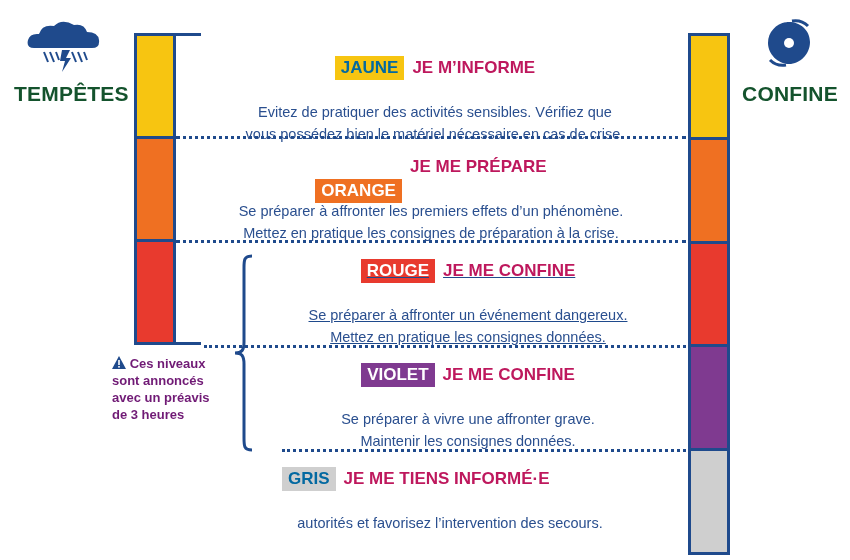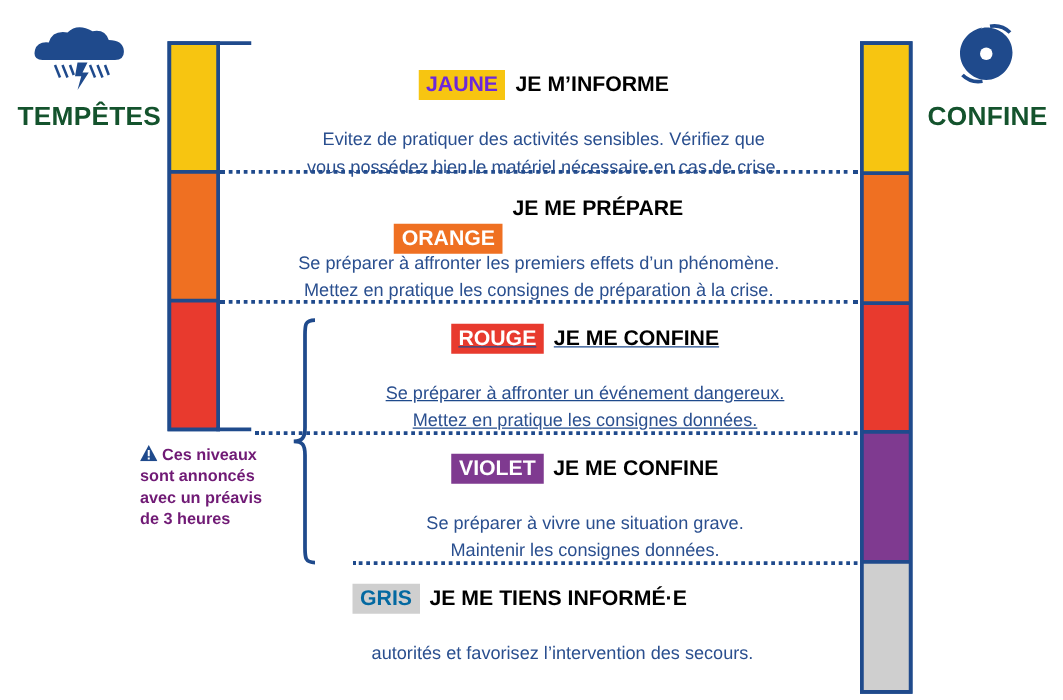--- a/index.html
+++ b/index.html
@@ -7,21 +7,21 @@
          font-family:"Liberation Sans", "DejaVu Sans", sans-serif; color:#1f4a8c; }
   .abs { position:absolute; }
   .logo-label { font-weight:bold; font-size:21px; color:#14532d; letter-spacing:0.2px; }
   .column { position:absolute; width:36px; border:3px solid #1f4a8c; background:#1f4a8c; display:flex; flex-direction:column; gap:3px; }
   .seg { flex:1; }
   .bracket-top { position:absolute; height:3px; background:#1f4a8c; }
   .dots { position:absolute; height:0; border-top:3px dotted #1f4a8c; }
   .level { position:absolute; text-align:center; }
   .level .head { font-weight:bold; font-size:17px; display:flex; justify-content:center; align-items:center; gap:8px; height:26px; }
   .level .tag { padding:2px 6px; color:#fff; font-weight:bold; }
-  .level .title { color:#000000; }
+  .level .title { color:#be185d; }
   .level .desc { font-size:14.5px; line-height:22px; color:#2a4f8f; margin-top:20px; }
   .note { position:absolute; font-weight:bold; font-size:13px; line-height:17px; color:#701a75; }
 </style>
 </head>
 <body>
 
 <div class="abs" style="left:14px;top:14px;width:100px;height:90px;">
   <svg width="80" height="52" viewBox="0 0 80 52" style="position:absolute;left:10px;top:6px;">
     <path d="M10 28 Q2 28 4 20 Q6 13 15 14 Q18 4 30 6 Q38 -2 50 5 Q60 3 63 12 Q74 12 75 20 Q76 28 68 28 Z" fill="#1f4a8c"></path>
     <g stroke="#1f4a8c" stroke-width="2">
@@ -79,21 +79,21 @@
       <rect x="6.2" y="10" width="1.6" height="1.6" fill="#fff"></rect>
   </svg>
   <span>Ces niveaux</span><br>
   <span>sont annoncés</span><br>
   <span>avec un préavis</span><br>
   <span>de 3 heures</span>
 </div>
 
 <div class="level" style="left:190px;top:55px;width:490px;">
   <div class="head">
-      <span class="tag" style="background:#f7c511;color:#6d28d9;">JAUNE</span>
+      <span class="tag" style="background:#f7c511;color:#0369a1;">JAUNE</span>
       <span class="title">JE M’INFORME</span>
     </div>
   <div class="desc">
       <div>Evitez de pratiquer des activités sensibles. Vérifiez que</div>
       <div>vous possédez bien le matériel nécessaire en cas de crise.</div>
     </div>
 </div>
 
 <div class="level" style="left:176px;top:154px;width:510px;">
   <div class="head">
@@ -116,21 +116,21 @@
       <div>Mettez en pratique les consignes données.</div>
     </div>
 </div>
 
 <div class="level" style="left:250px;top:362px;width:436px;">
   <div class="head">
       <span class="tag" style="background:#7f3a90;">VIOLET</span>
       <span class="title">JE ME CONFINE</span>
     </div>
   <div class="desc">
-      <div>Se préparer à vivre une situation grave.</div>
+      <div>Se préparer à vivre une affronter grave.</div>
       <div>Maintenir les consignes données.</div>
     </div>
 </div>
 
 <div class="level" style="left:250px;top:466px;width:400px;text-align:left;">
   <div class="head" style="justify-content:flex-start;padding-left:32px;">
       <span class="tag" style="background:#cfcfcf;color:#0369a1;">GRIS</span>
       <span class="title">JE ME TIENS INFORMÉ·E</span>
     </div>
   <div class="desc" style="text-align:center;width:400px;">

